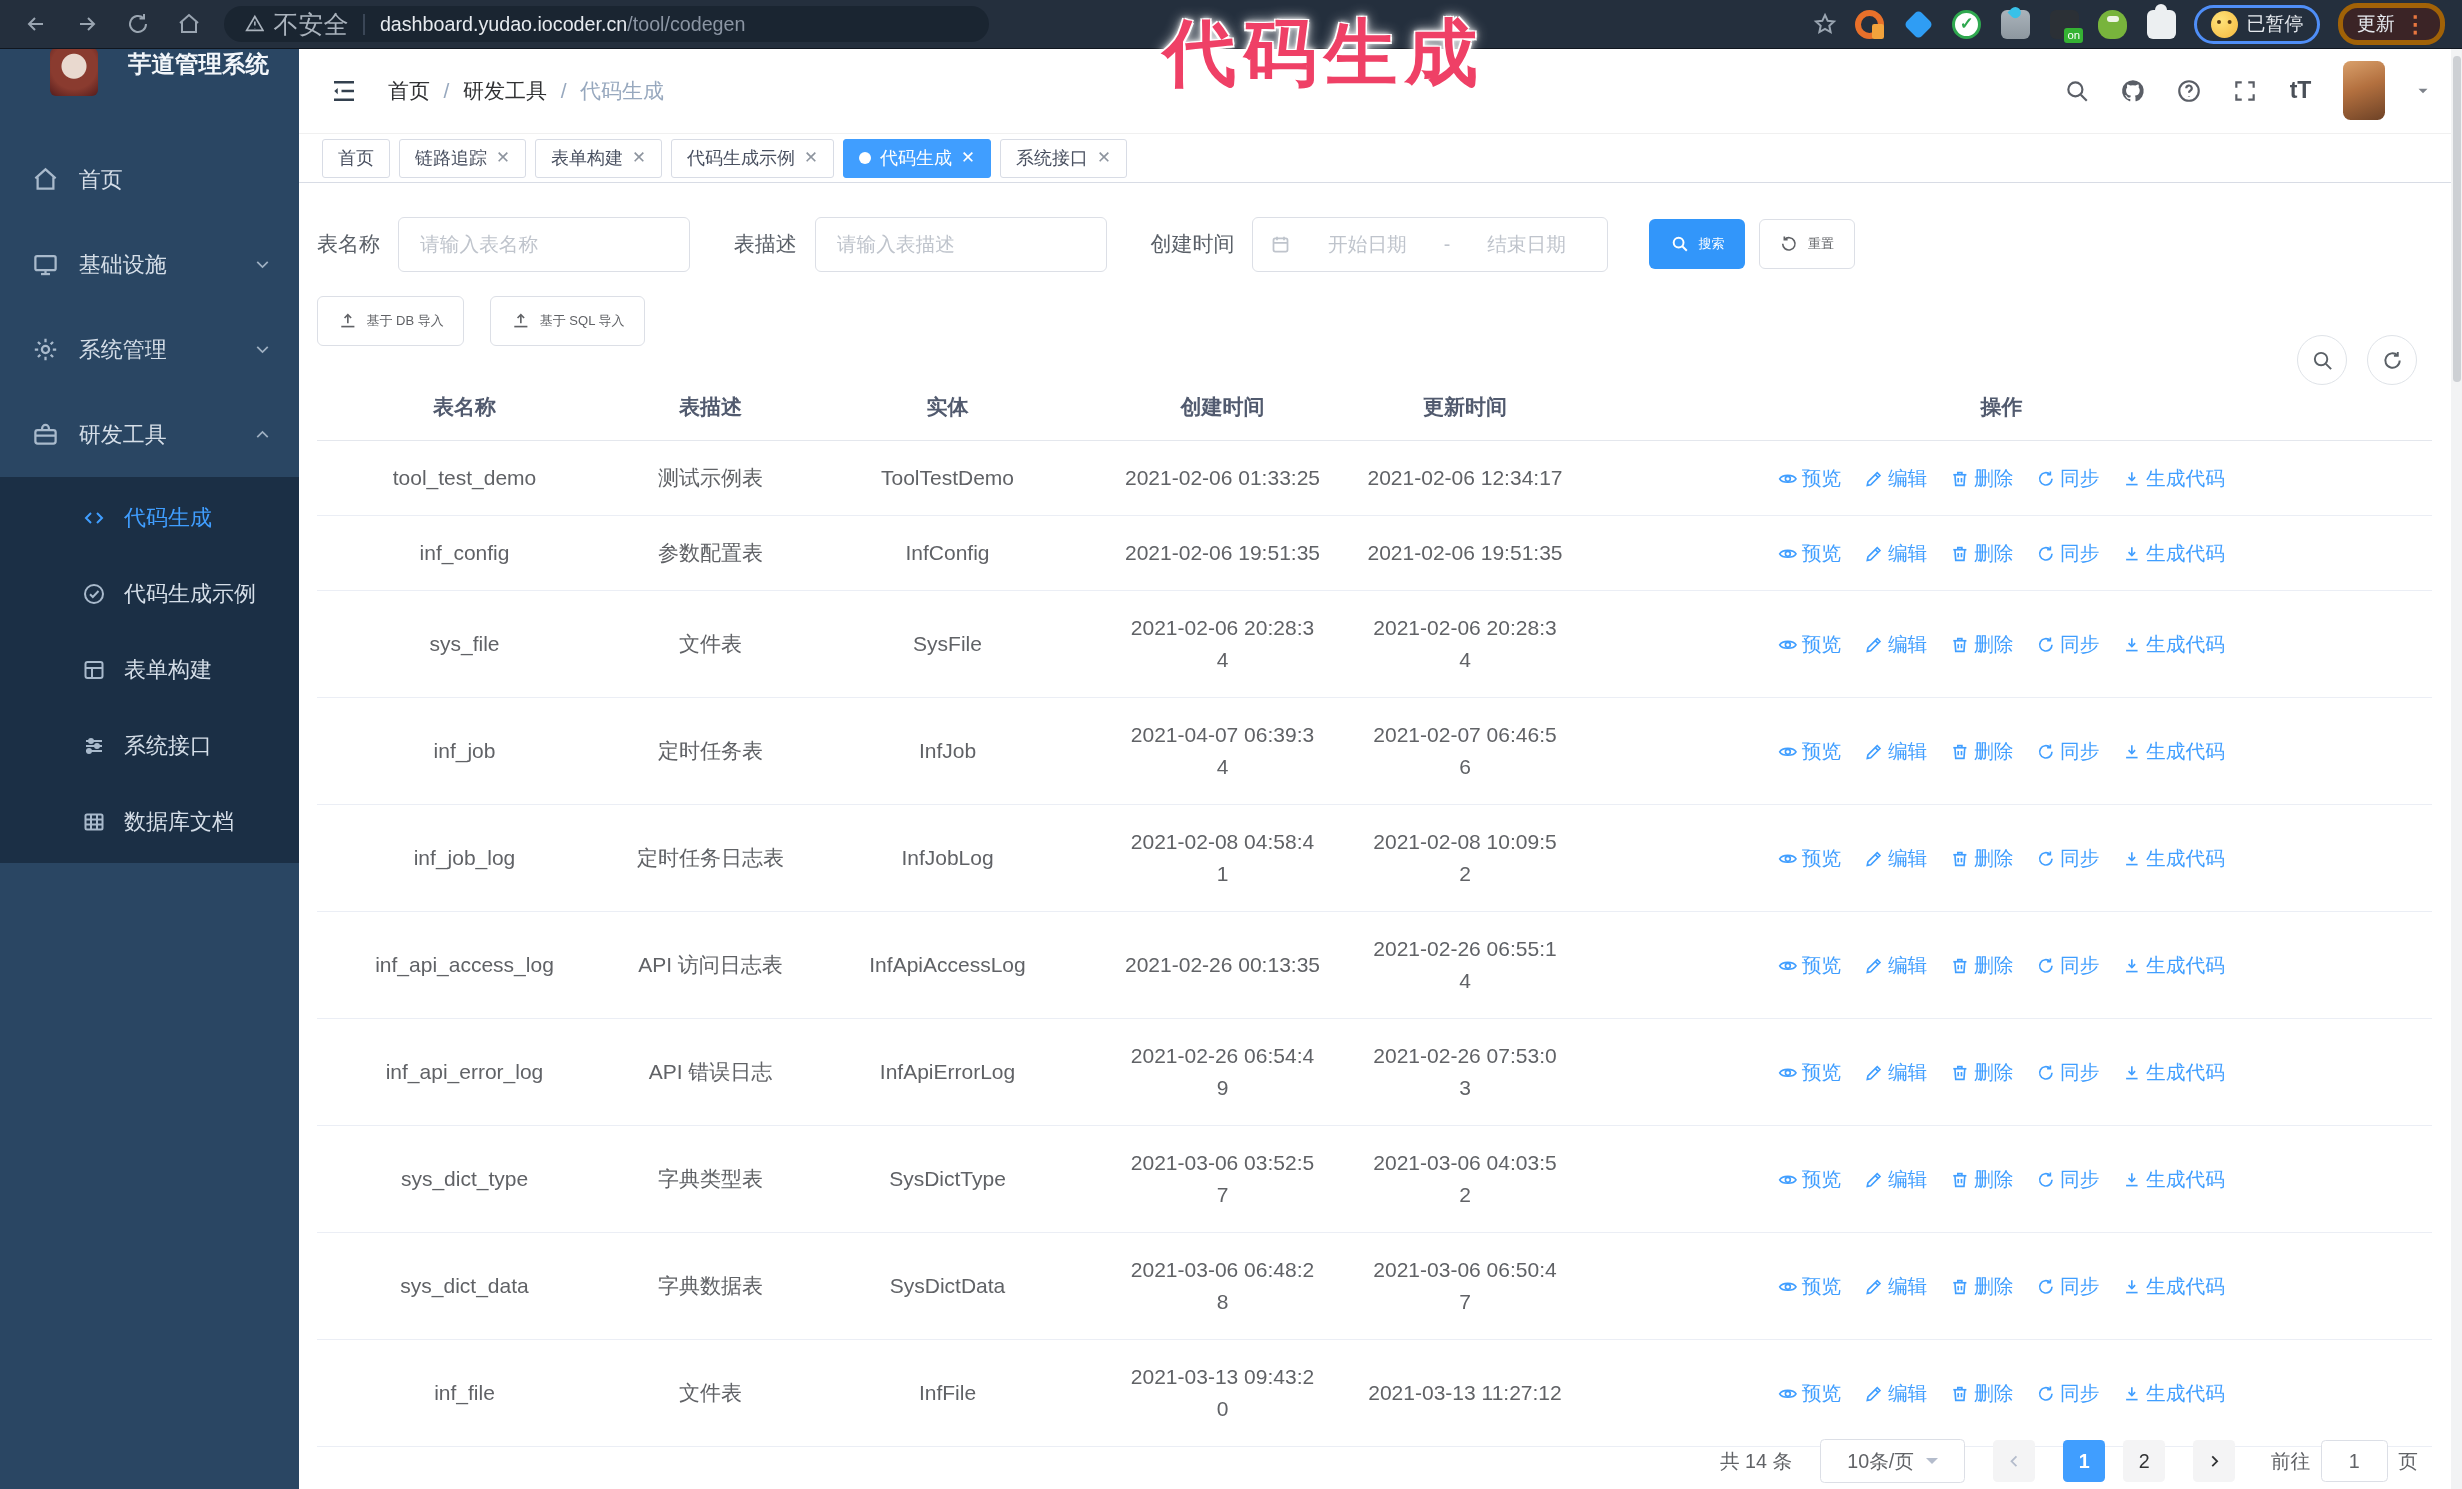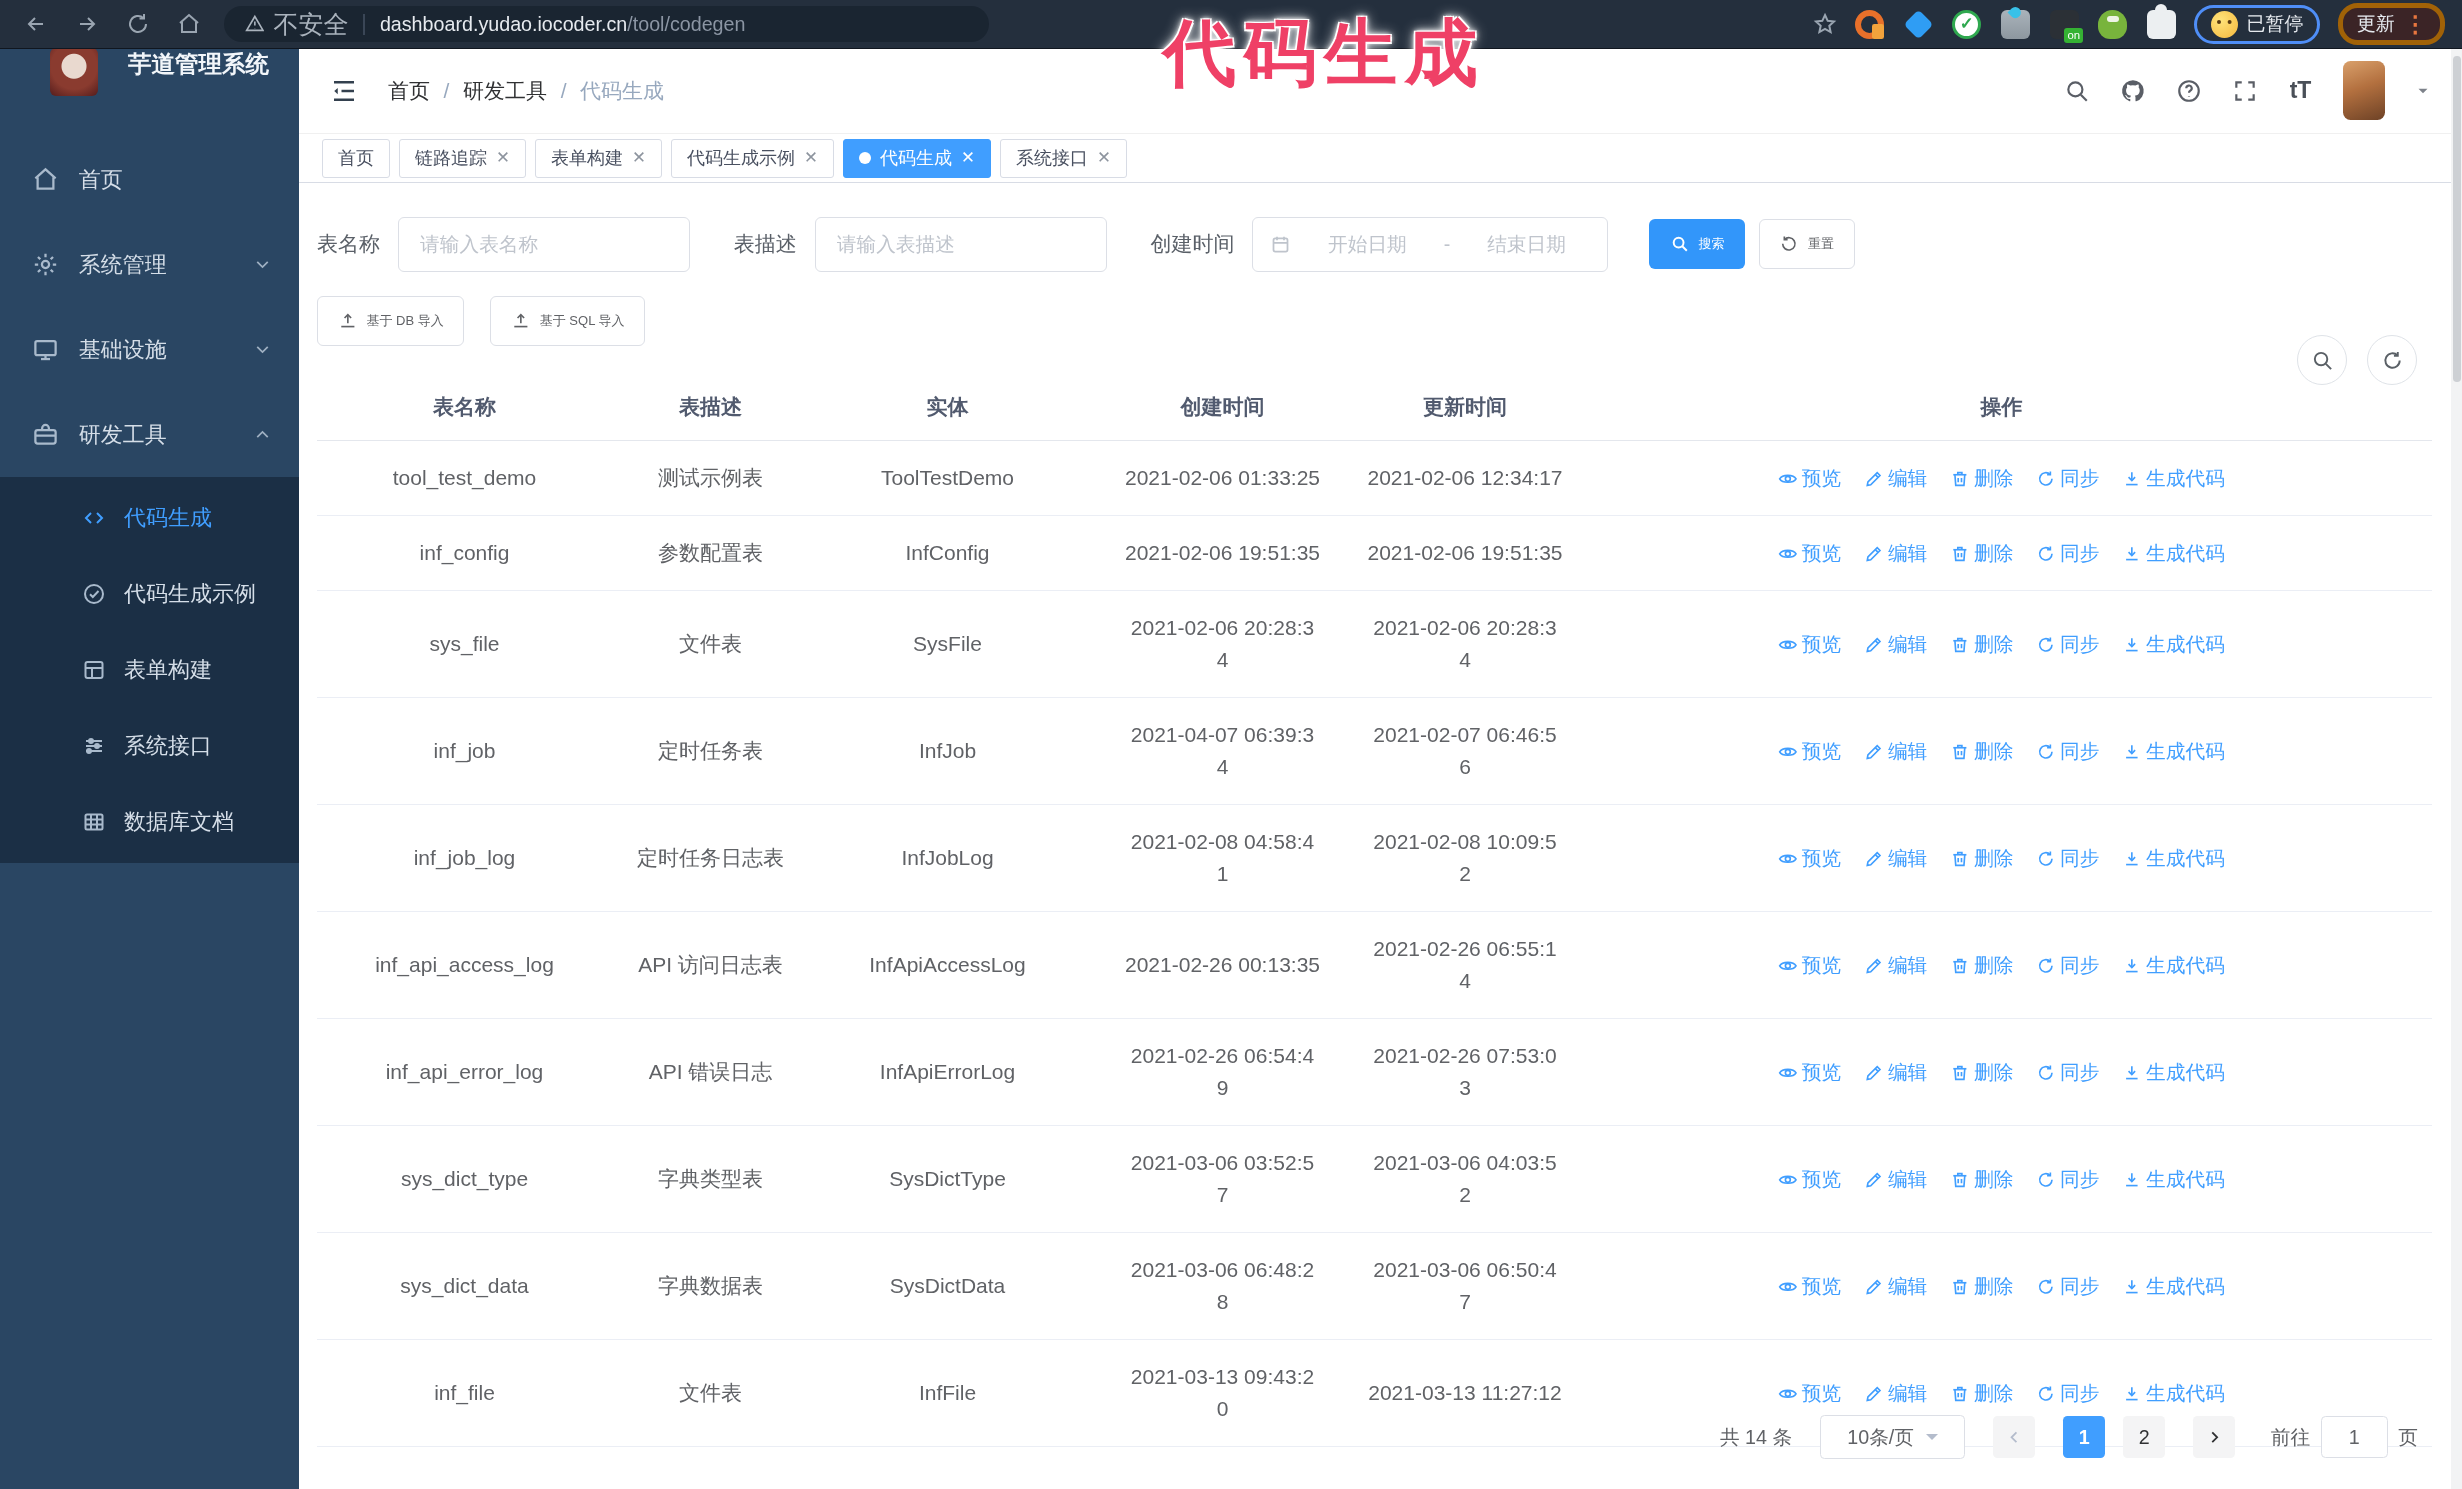--- a/index.html
+++ b/index.html
@@ -135,21 +135,21 @@
   .thead{border-bottom:1.5px solid #e4e7ed;}
   .th{font-size:21px;color:#515a6e;font-weight:700;text-align:center;padding:16.7px 0 19.7px 0;}
   .tr{border-bottom:1.5px solid #ebeef5;}
   .td{font-size:21px;color:#606266;text-align:center;padding:21px 4.5px;line-height:32px;}
   .td.pre{white-space:pre-line;}
   .ops{display:flex;justify-content:center;align-items:center;gap:23px;padding:21px 0;}
   .action{display:inline-flex;align-items:center;gap:4px;color:#409eff;font-size:19.7px;cursor:pointer;white-space:nowrap;text-decoration:none;}
   .action svg{width:19.7px;height:19.7px;}
 
   
-  .pagination{position:absolute;right:44px;bottom:30px;display:flex;align-items:center;gap:28px;font-size:19.7px;color:#606266;}
+  .pagination{position:absolute;right:44px;bottom:6px;display:flex;align-items:center;gap:28px;font-size:19.7px;color:#606266;}
   .pg-total{white-space:nowrap;}
   .pg-size{width:145px;height:44px;border:1.5px solid #dcdfe6;border-radius:4.5px;box-sizing:border-box;
            display:flex;align-items:center;justify-content:center;gap:12px;cursor:pointer;background:#fff;}
   .pg-caret{width:0;height:0;border-left:6px solid transparent;border-right:6px solid transparent;border-top:6.8px solid #b4bccc;}
   .pg-box{min-width:42px;height:42px;border-radius:4.5px;background:#f4f4f5;display:flex;align-items:center;justify-content:center;
           font-size:19.7px;color:#303133;cursor:pointer;box-sizing:border-box;padding:0 6px;}
   .pg-box.disabled{color:#b4bccc;}
   .pg-box.active{background:#409eff;color:#fff;font-weight:600;}
   .pg-goto{display:flex;align-items:center;gap:10.6px;margin-left:7.6px;}
   .pg-input{width:67px;height:42px;border:1.5px solid #dcdfe6;border-radius:4.5px;box-sizing:border-box;text-align:center;
@@ -241,40 +241,40 @@
             <svg viewBox="0 0 24 24" fill="none" stroke="currentColor" stroke-width="2">
               <path d="M3 11L12 3l9 8"></path>
               <path d="M5 10v10h14V10"></path>
             </svg>
           </span>
           <span class="menu-label">首页</span>
         </div>
         <div class="menu-item">
           <span class="mi">
             <svg viewBox="0 0 24 24" fill="none" stroke="currentColor" stroke-width="2">
-              <circle cx="12" cy="12" r="3.2"></circle>
-              <path d="M12 2.5v3M12 18.5v3M2.5 12h3M18.5 12h3M5.3 5.3l2.1 2.1M16.6 16.6l2.1 2.1M18.7 5.3l-2.1 2.1M7.4 16.6l-2.1 2.1"></path>
-            </svg>
-          </span>
-          <span class="menu-label">系统管理</span>
-          <span class="chev down">
-            <svg viewBox="0 0 24 24" fill="none" stroke="currentColor" stroke-width="2">
-              <path d="M6 9l6 6 6-6"></path>
-            </svg>
-          </span>
-        </div>
-        <div class="menu-item">
-          <span class="mi">
-            <svg viewBox="0 0 24 24" fill="none" stroke="currentColor" stroke-width="2">
               <rect x="3" y="4.5" width="18" height="12.5" rx="1.5"></rect>
               <path d="M12 17v3.5"></path>
               <path d="M8 20.5h8"></path>
             </svg>
           </span>
           <span class="menu-label">基础设施</span>
+          <span class="chev down">
+            <svg viewBox="0 0 24 24" fill="none" stroke="currentColor" stroke-width="2">
+              <path d="M6 9l6 6 6-6"></path>
+            </svg>
+          </span>
+        </div>
+        <div class="menu-item">
+          <span class="mi">
+            <svg viewBox="0 0 24 24" fill="none" stroke="currentColor" stroke-width="2">
+              <circle cx="12" cy="12" r="3.2"></circle>
+              <path d="M12 2.5v3M12 18.5v3M2.5 12h3M18.5 12h3M5.3 5.3l2.1 2.1M16.6 16.6l2.1 2.1M18.7 5.3l-2.1 2.1M7.4 16.6l-2.1 2.1"></path>
+            </svg>
+          </span>
+          <span class="menu-label">系统管理</span>
           <span class="chev down">
             <svg viewBox="0 0 24 24" fill="none" stroke="currentColor" stroke-width="2">
               <path d="M6 9l6 6 6-6"></path>
             </svg>
           </span>
         </div>
         <div class="menu-item">
           <span class="mi">
             <svg viewBox="0 0 24 24" fill="none" stroke="currentColor" stroke-width="2">
               <rect x="3" y="8" width="18" height="12" rx="2"></rect>

